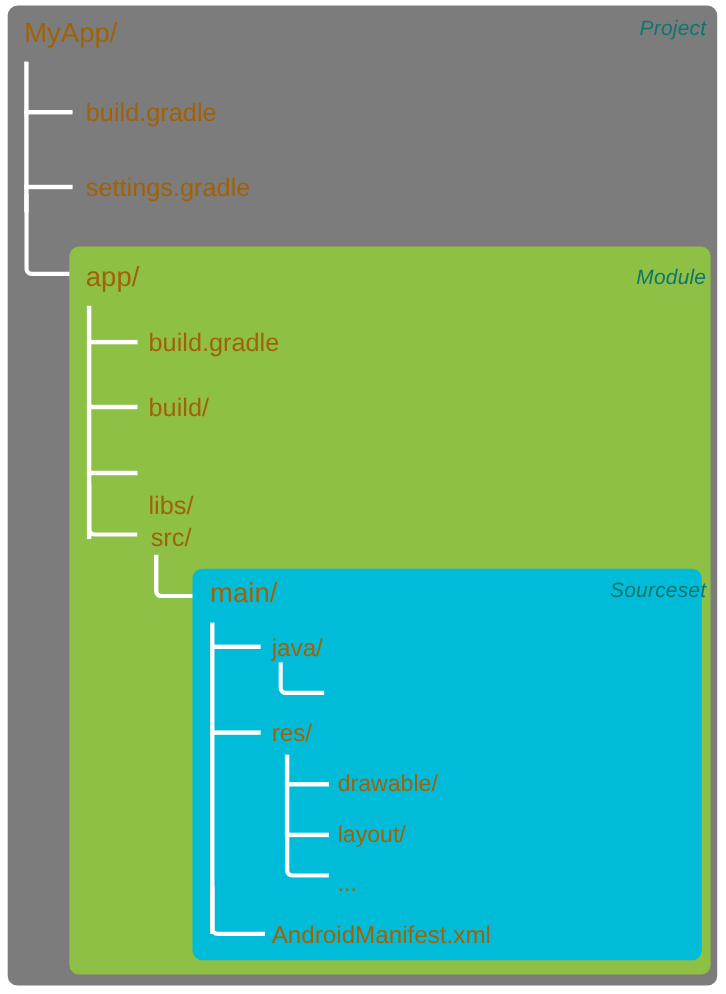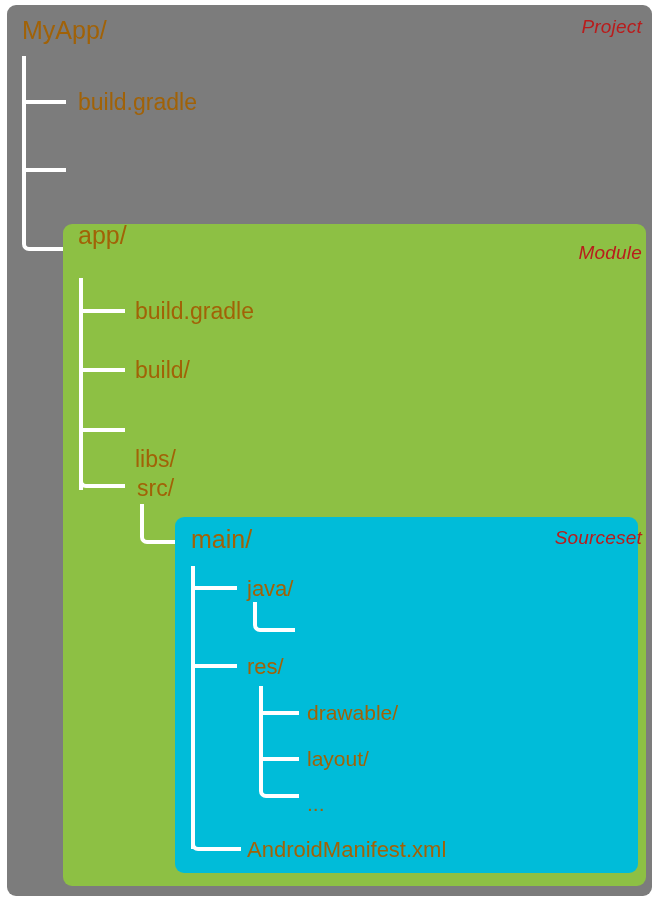--- a/index.html
+++ b/index.html
@@ -39,21 +39,21 @@
   }
   .box-sourceset {
     left: 175px; top: 517px;
     width: 463px; height: 356px;
     background: #00bcd9;
   }
 
   
   .corner-label {
     position: absolute;
-    color: #b91c1c;
+    color: #0f766e;
     font-style: italic;
     font-size: 19px;
     font-weight: 400;
     white-space: nowrap;
     letter-spacing: 0.2px;
   }
   .lbl-project   { right: 18px; top: 16px; }
   .lbl-module    { right: 18px; top: 242px; }
   .lbl-sourceset { right: 18px; top: 527px; }
 
@@ -98,28 +98,29 @@
   <div class="corner-label lbl-project">Project</div>
 
   <div class="node t-root" style="left:22px; top:18px;">MyApp/</div>
 
   <div class="line vline" style="left:22px; top:56px; height:137px;"></div>
 
   <div class="line hline" style="left:22px; top:100px; width:44px;"></div>
   <div class="node t-l1" style="left:78px; top:91px;">build.gradle</div>
 
   <div class="line hline" style="left:22px; top:168px; width:44px;"></div>
+  <div class="node t-l1" style="left:78px; top:159px;">settings.gradle</div>
 
   <div class="elbow" style="left:22px; top:176px; width:46px; height:75px;"></div>
 
   <div class="box box-module"></div>
 
   <div class="corner-label lbl-module">Module</div>
 
-  <div class="node t-root" style="left:78px; top:223px;">app/</div>
+  <div class="node t-root" style="left:78px; top:240px;">app/</div>
 
   <div class="line vline" style="left:79px; top:278px; height:212px;"></div>
 
   <div class="line hline" style="left:79px; top:309px; width:46px;"></div>
   <div class="node t-l1" style="left:135px; top:300px;">build.gradle</div>
 
   <div class="line hline" style="left:79px; top:368px; width:46px;"></div>
   <div class="node t-l1" style="left:135px; top:359px;">build/</div>
 
   <div class="line hline" style="left:79px; top:428px; width:46px;"></div>

